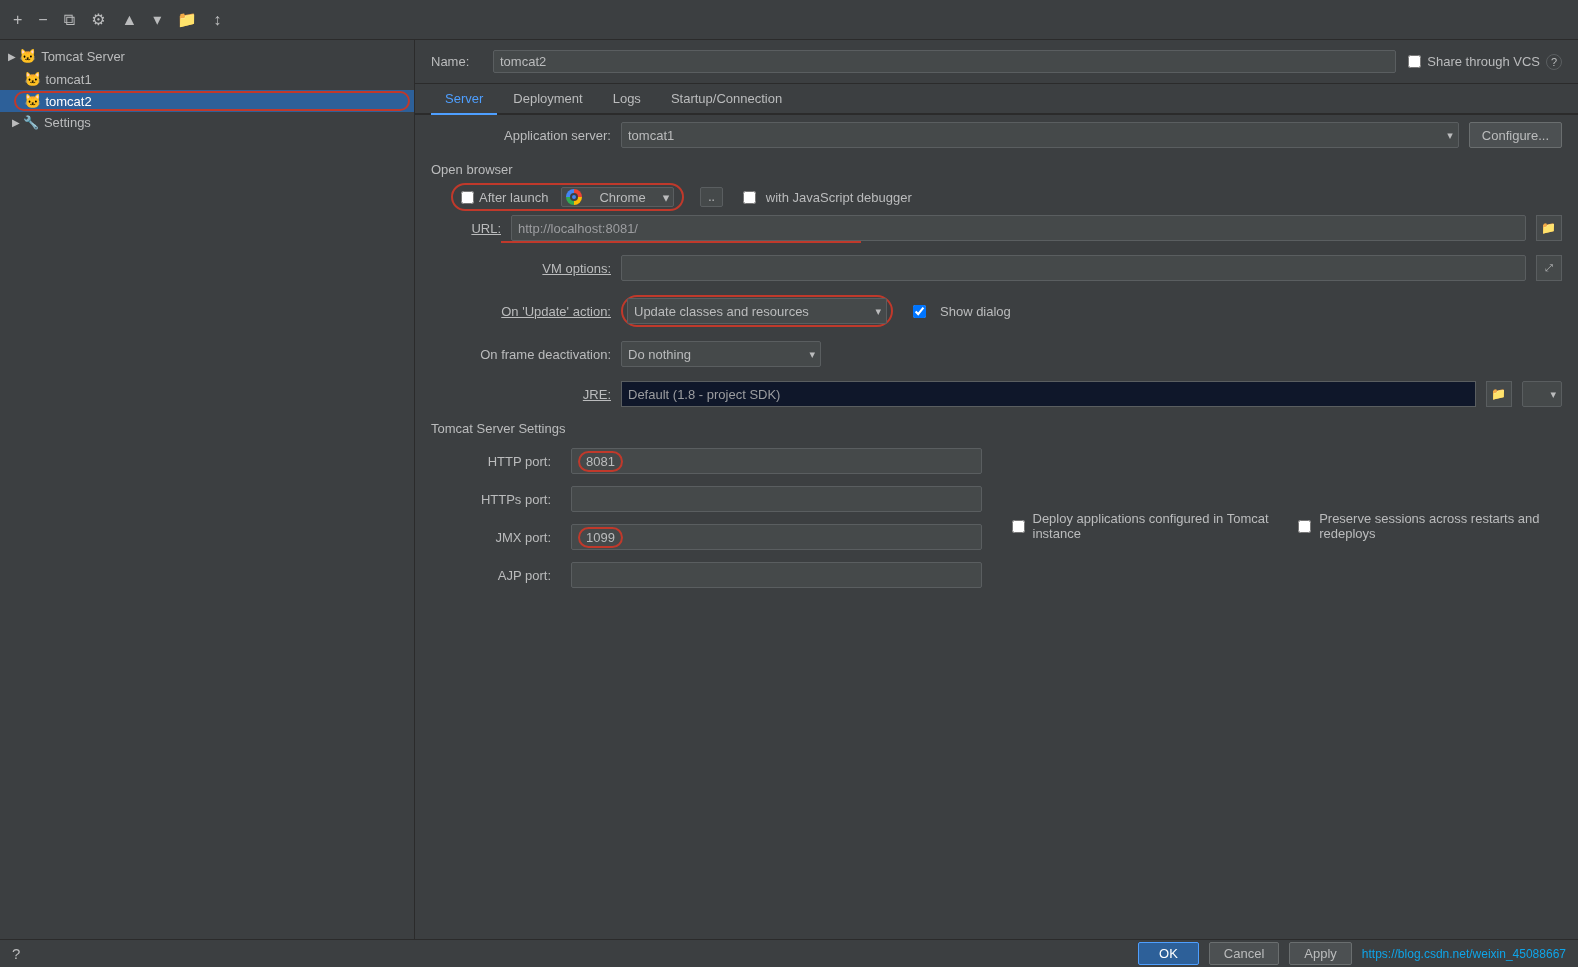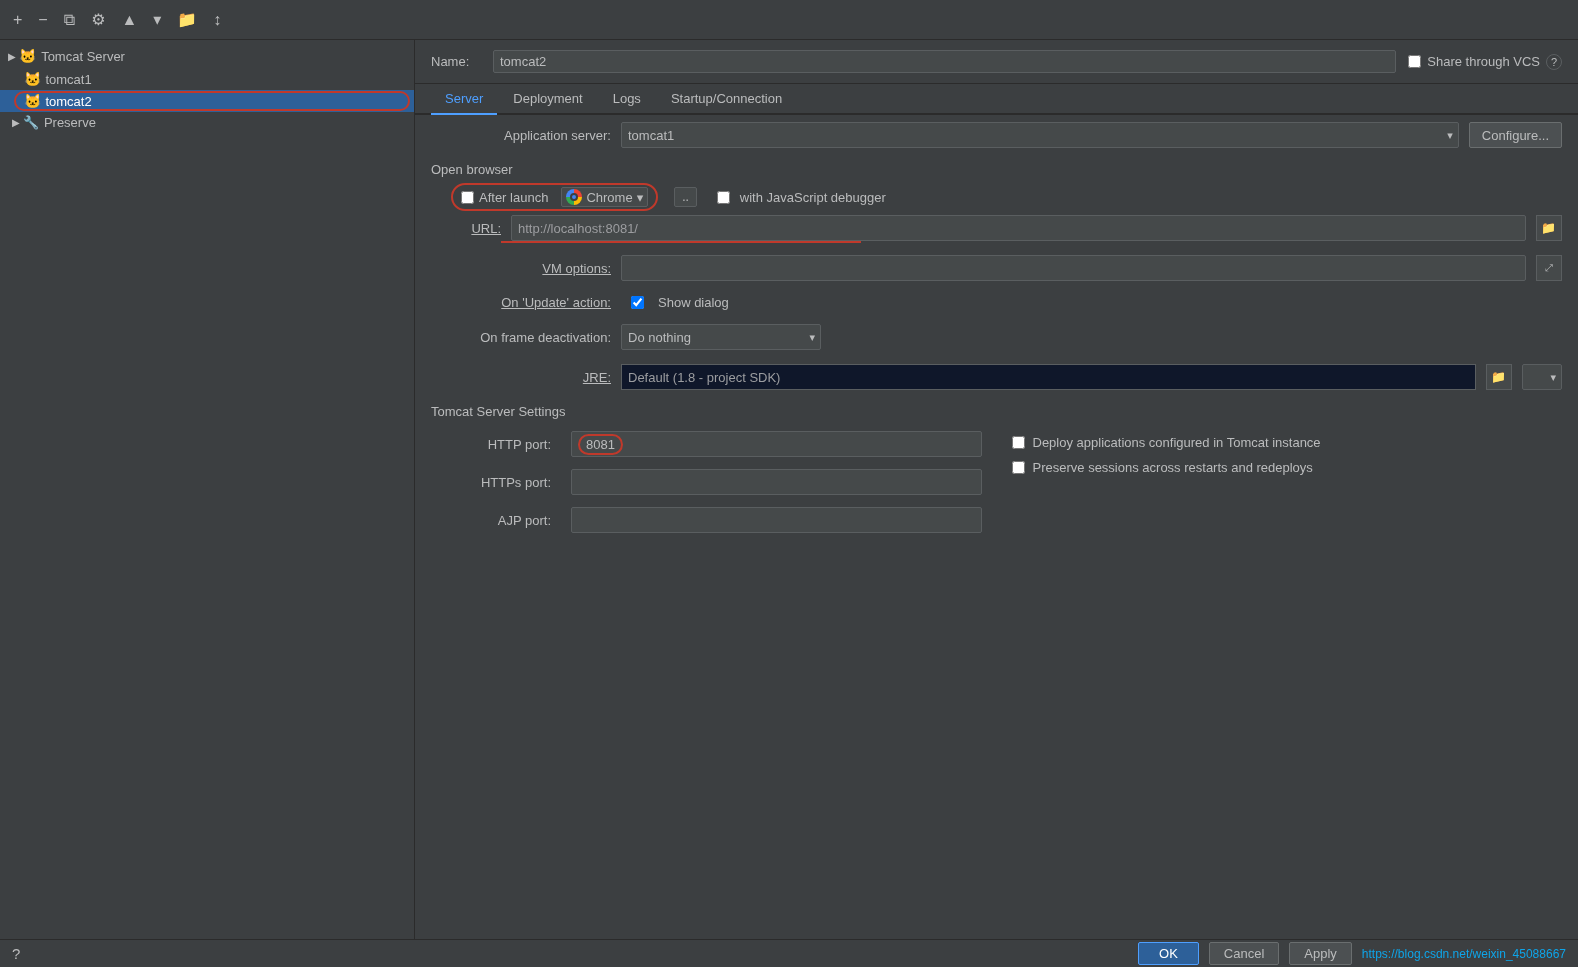--- a/index.html
+++ b/index.html
@@ -389,21 +389,21 @@
       </div>
 
       <div class="tree-item selected tomcat2-item" style="position:relative;">
         <span class="cat-icon">🐱</span>
         <span>tomcat2</span>
       </div>
 
       <div class="tree-item" style="padding-left:12px;">
         <span style="font-size:10px;">▶</span>
         <span class="wrench-icon">🔧</span>
-        <span>Preserve</span>
+        <span>Settings</span>
       </div>
     </div>
   </div>
 
   <div class="content-panel">
 
     <div class="name-row">
       <label class="name-label">Name:</label>
       <input class="name-input" type="text" value="tomcat2" style="">
       <div class="vcs-row">
@@ -434,21 +434,21 @@
 
       <div style="margin-left:0;margin-bottom:6px;">
         <span>Open browser</span>
       </div>
 
       <div class="form-row" style="margin-left:20px;margin-bottom:4px;">
         <span class="after-launch-circle">
           <input type="checkbox" style="">
           <span style="margin-right:8px;">After launch</span>
 
-          <div style="display:inline-flex;align-items:center;position:relative;background:#45494a;border:1px solid #5a5e60;border-radius:2px;padding:1px 4px;gap:4px;">
+          <div style="display:inline-flex;align-items:center;position:relative;background:#45494a;border:1px solid #5a5e60;border-radius:2px;padding:1px 4px;gap:17px;">
 
             <div style="width:16px;height:16px;border-radius:50%;background:conic-gradient(#ea4335 0deg 90deg, #fbbc05 90deg 180deg, #34a853 180deg 270deg, #4285f4 270deg 360deg);position:relative;flex-shrink:0;">
               <div style="width:8px;height:8px;background:#4285f4;border-radius:50%;position:absolute;left:4px;top:4px;border:2px solid #3c3f41;"></div>
             </div>
             <span>Chrome</span>
             <span>▾</span>
           </div>
         </span>
         <button style="background:#45494a;border:1px solid #5a5e60;color:#bbbcbd;padding:2px 7px;font-size:12px;cursor:pointer;border-radius:2px;margin-left:6px;">..</button>
         <input type="checkbox" style="margin-left: 10px;">
@@ -465,20 +465,30 @@
 
       <div class="form-row">
         <span class="form-label" style="text-decoration:underline;">VM options:</span>
         <input class="vm-input" type="text" value="" style="flex: 1 1 0%; background: rgb(69, 73, 74); border: 1px solid rgb(90, 94, 96); color: rgb(187, 188, 189); padding: 3px 6px; font-size: 13px; border-radius: 2px; height: 26px;">
         <div class="expand-btn" style="background:#45494a;border:1px solid #5a5e60;color:#bbbcbd;width:26px;height:26px;display:flex;align-items:center;justify-content:center;cursor:pointer;font-size:10px;">⤢</div>
       </div>
 
       <div class="form-row">
         <span class="form-label" style="text-decoration:underline;">On 'Update' action:</span>
 
+        <span class="update-action-circle">
+          <div class="select-wrapper">
+            <select class="form-select" style="width:260px;">
+              <option>Update classes and resources</option>
+              <option>Hot swap classes and update trigger file if failed</option>
+              <option>Restart server</option>
+              <option>Do nothing</option>
+            </select>
+          </div>
+        </span>
         <input type="checkbox" checked="" style="margin-left: 10px;">
         <span style="margin-left:4px;">Show dialog</span>
       </div>
 
       <div class="form-row">
         <span class="form-label">On frame deactivation:</span>
         <div class="select-wrapper">
           <select class="form-select" style="width:200px;">
             <option>Do nothing</option>
             <option>Update classes and resources</option>
@@ -511,28 +521,36 @@
                 <span>8081</span>
               </span>
             </div>
           </div>
 
           <div class="port-row">
             <span class="port-label">HTTPs port:</span>
             <input type="text" style="flex: 1 1 0%; background: rgb(69, 73, 74); border: 1px solid rgb(90, 94, 96); color: rgb(187, 188, 189); padding: 3px 6px; font-size: 13px; border-radius: 2px; height: 26px;" value="">
           </div>
 
+          <div class="port-row">
+            <span class="port-label">JMX port:</span>
+            <div style="flex:1;background:#45494a;border:1px solid #5a5e60;border-radius:2px;display:flex;align-items:center;height:26px;padding:0 6px;">
+              <span class="jmx-port-circle">
+                <span>1099</span>
+              </span>
+            </div>
+          </div>
 
           <div class="port-row">
             <span class="port-label">AJP port:</span>
             <input type="text" style="flex: 1 1 0%; background: rgb(69, 73, 74); border: 1px solid rgb(90, 94, 96); color: rgb(187, 188, 189); padding: 3px 6px; font-size: 13px; border-radius: 2px; height: 26px;" value="">
           </div>
         </div>
 
-        <div style="flex:1;display:flex;flex-direction:column;gap:10px;padding-top:4px;">
+        <div style="flex:1;display:flex;flex-direction:row;gap:16px;padding-top:4px;">
           <div style="display:flex;align-items:center;gap:8px;">
             <input type="checkbox" style="">
             <span>Deploy applications configured in Tomcat instance</span>
           </div>
           <div style="display:flex;align-items:center;gap:8px;">
             <input type="checkbox" style="">
             <span>Preserve sessions across restarts and redeploys</span>
           </div>
         </div>
       </div>

